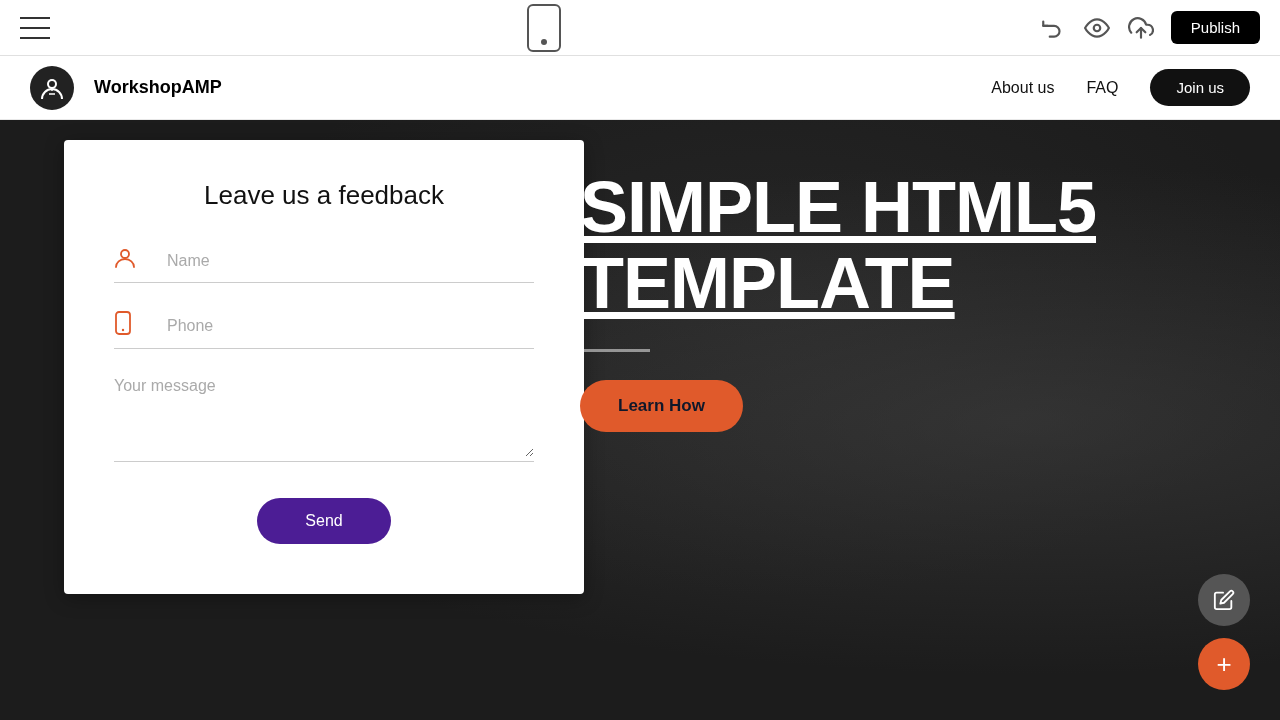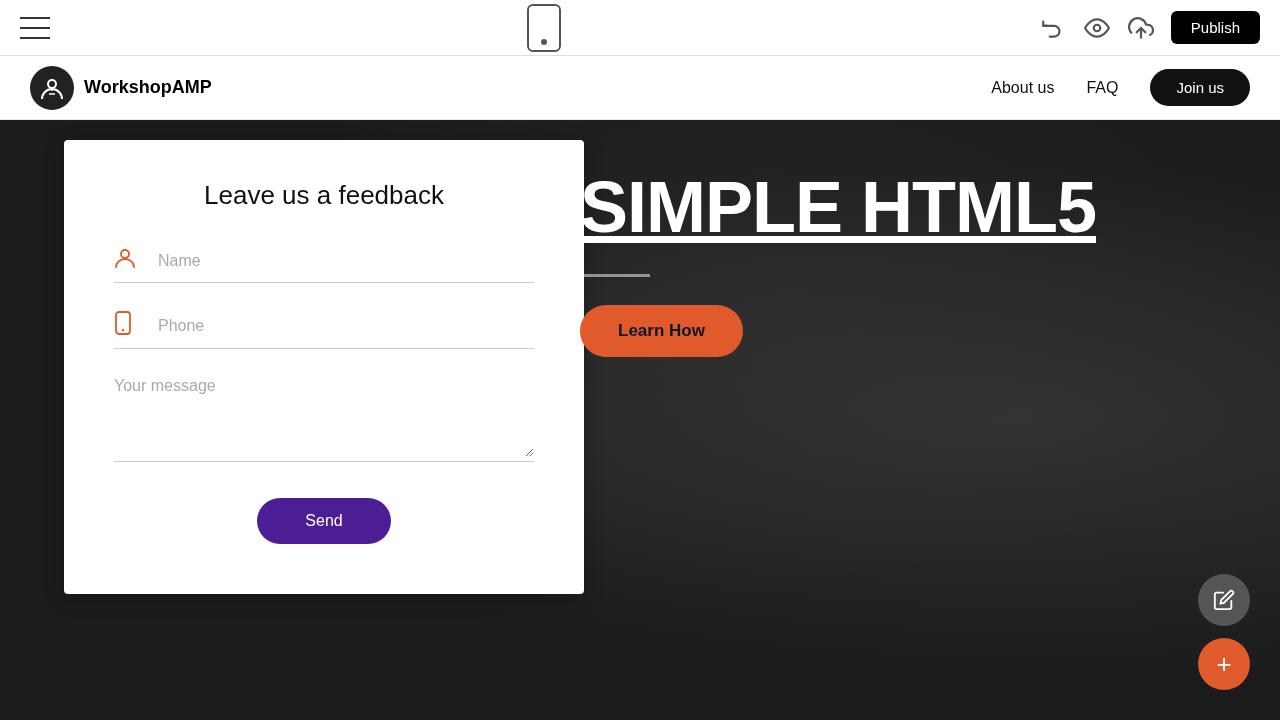--- a/index.html
+++ b/index.html
@@ -73,21 +73,21 @@
       top: 56px; left: 0; right: 0;
       height: 64px;
       background: #fff;
       border-bottom: 1px solid #e8e8e8;
       display: flex;
       align-items: center;
       padding: 0 30px;
       z-index: 99;
     }
     .site-logo {
-      display: flex; align-items: center; gap: 10px;
+      display: flex; align-items: center; gap: 20px;
       font-size: 18px; font-weight: 600;
     }
     .logo-avatar {
       width: 44px; height: 44px;
       background: #222;
       border-radius: 50%;
       display: flex; align-items: center; justify-content: center;
       color: #fff;
       font-size: 22px;
     }
@@ -147,21 +147,21 @@
       text-align: center;
       margin-bottom: 36px;
       color: #111;
     }
     .form-field {
       display: flex;
       align-items: center;
       border-bottom: 1px solid #ccc;
       margin-bottom: 28px;
       padding-bottom: 8px;
-      gap: 20px;
+      gap: 29px;
     }
     .field-icon {
       color: #e05a2b;
       font-size: 20px;
       min-width: 24px;
     }
     .form-field input {
       border: none;
       outline: none;
       font-size: 16px;
@@ -355,20 +355,21 @@
     <div class="message-field">
       <textarea placeholder="Your message" style=""></textarea>
     </div>
 
     <button class="send-btn">Send</button>
   </div>
 
   <div class="hero-text">
     <h1 class="hero-heading">
       <span>SIMPLE HTML5</span><br>
+      <span>TEMPLATE</span>
     </h1>
     <div class="hero-divider"></div>
     <button class="learn-how-btn">Learn How</button>
   </div>
 
   <div class="fab-container">
     <button class="fab fab-pencil">
       <svg width="22" height="22" viewBox="0 0 24 24" fill="none" stroke="white" stroke-width="2" stroke-linecap="round" stroke-linejoin="round">
         <path d="M11 4H4a2 2 0 0 0-2 2v14a2 2 0 0 0 2 2h14a2 2 0 0 0 2-2v-7"></path>
         <path d="M18.5 2.5a2.121 2.121 0 0 1 3 3L12 15l-4 1 1-4 9.5-9.5z"></path>

